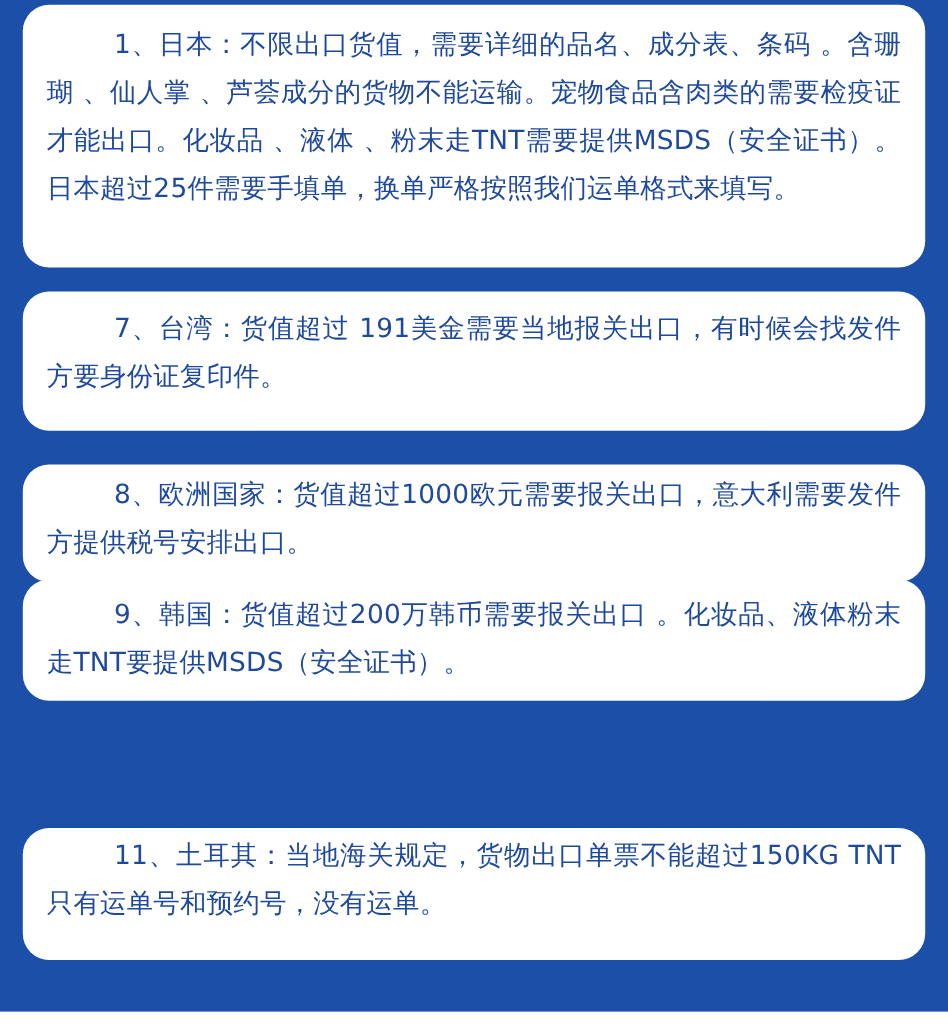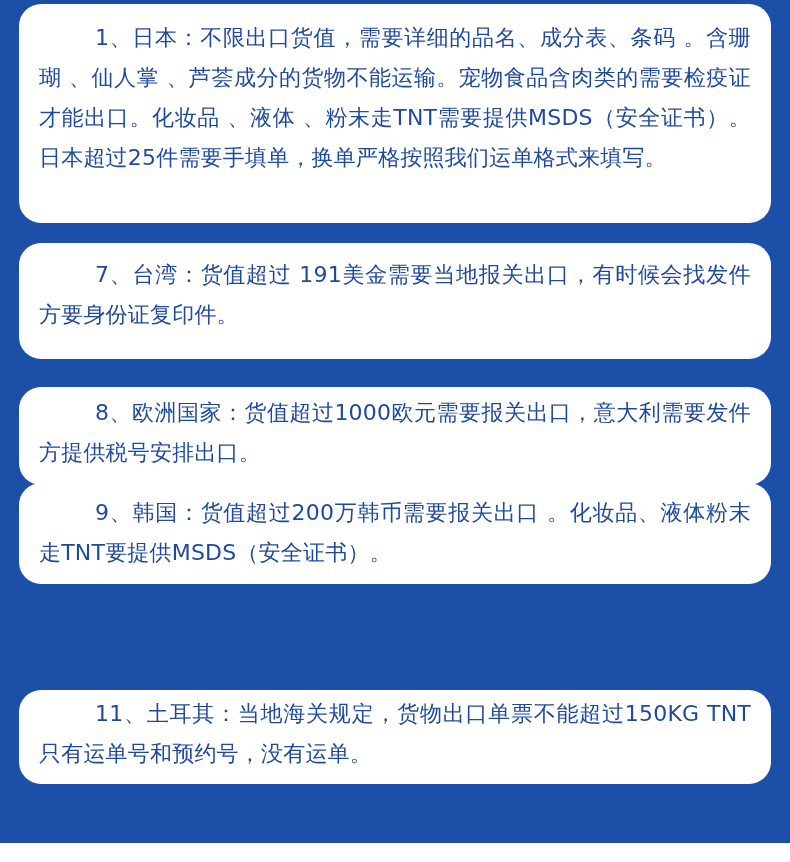--- a/index.html
+++ b/index.html
@@ -46,17 +46,17 @@
 
   <div class="card" style="top:367px; height:98px; padding-top:6px;margin-top:20px;">
     <p>8、欧洲国家：货值超过1000欧元需要报关出口，意大利需要发件方提供税号安排出口。</p>
   </div>
 
   <div class="card" style="top:483px; height:101px; padding-top:10px;">
     <p>9、韩国：货值超过200万韩币需要报关出口 。化妆品、液体粉末走TNT要提供MSDS（安全证书）。</p>
   </div>
 
 
-  <div class="card" style="top:690px; height:94px; padding-top:4px;">
+  <div class="card" style="top:690px; height:110px; padding-top:4px;">
     <p>11、土耳其：当地海关规定，货物出口单票不能超过150KG TNT只有运单号和预约号，没有运单。</p>
   </div>
 
 </div>
 
 </body></html>

